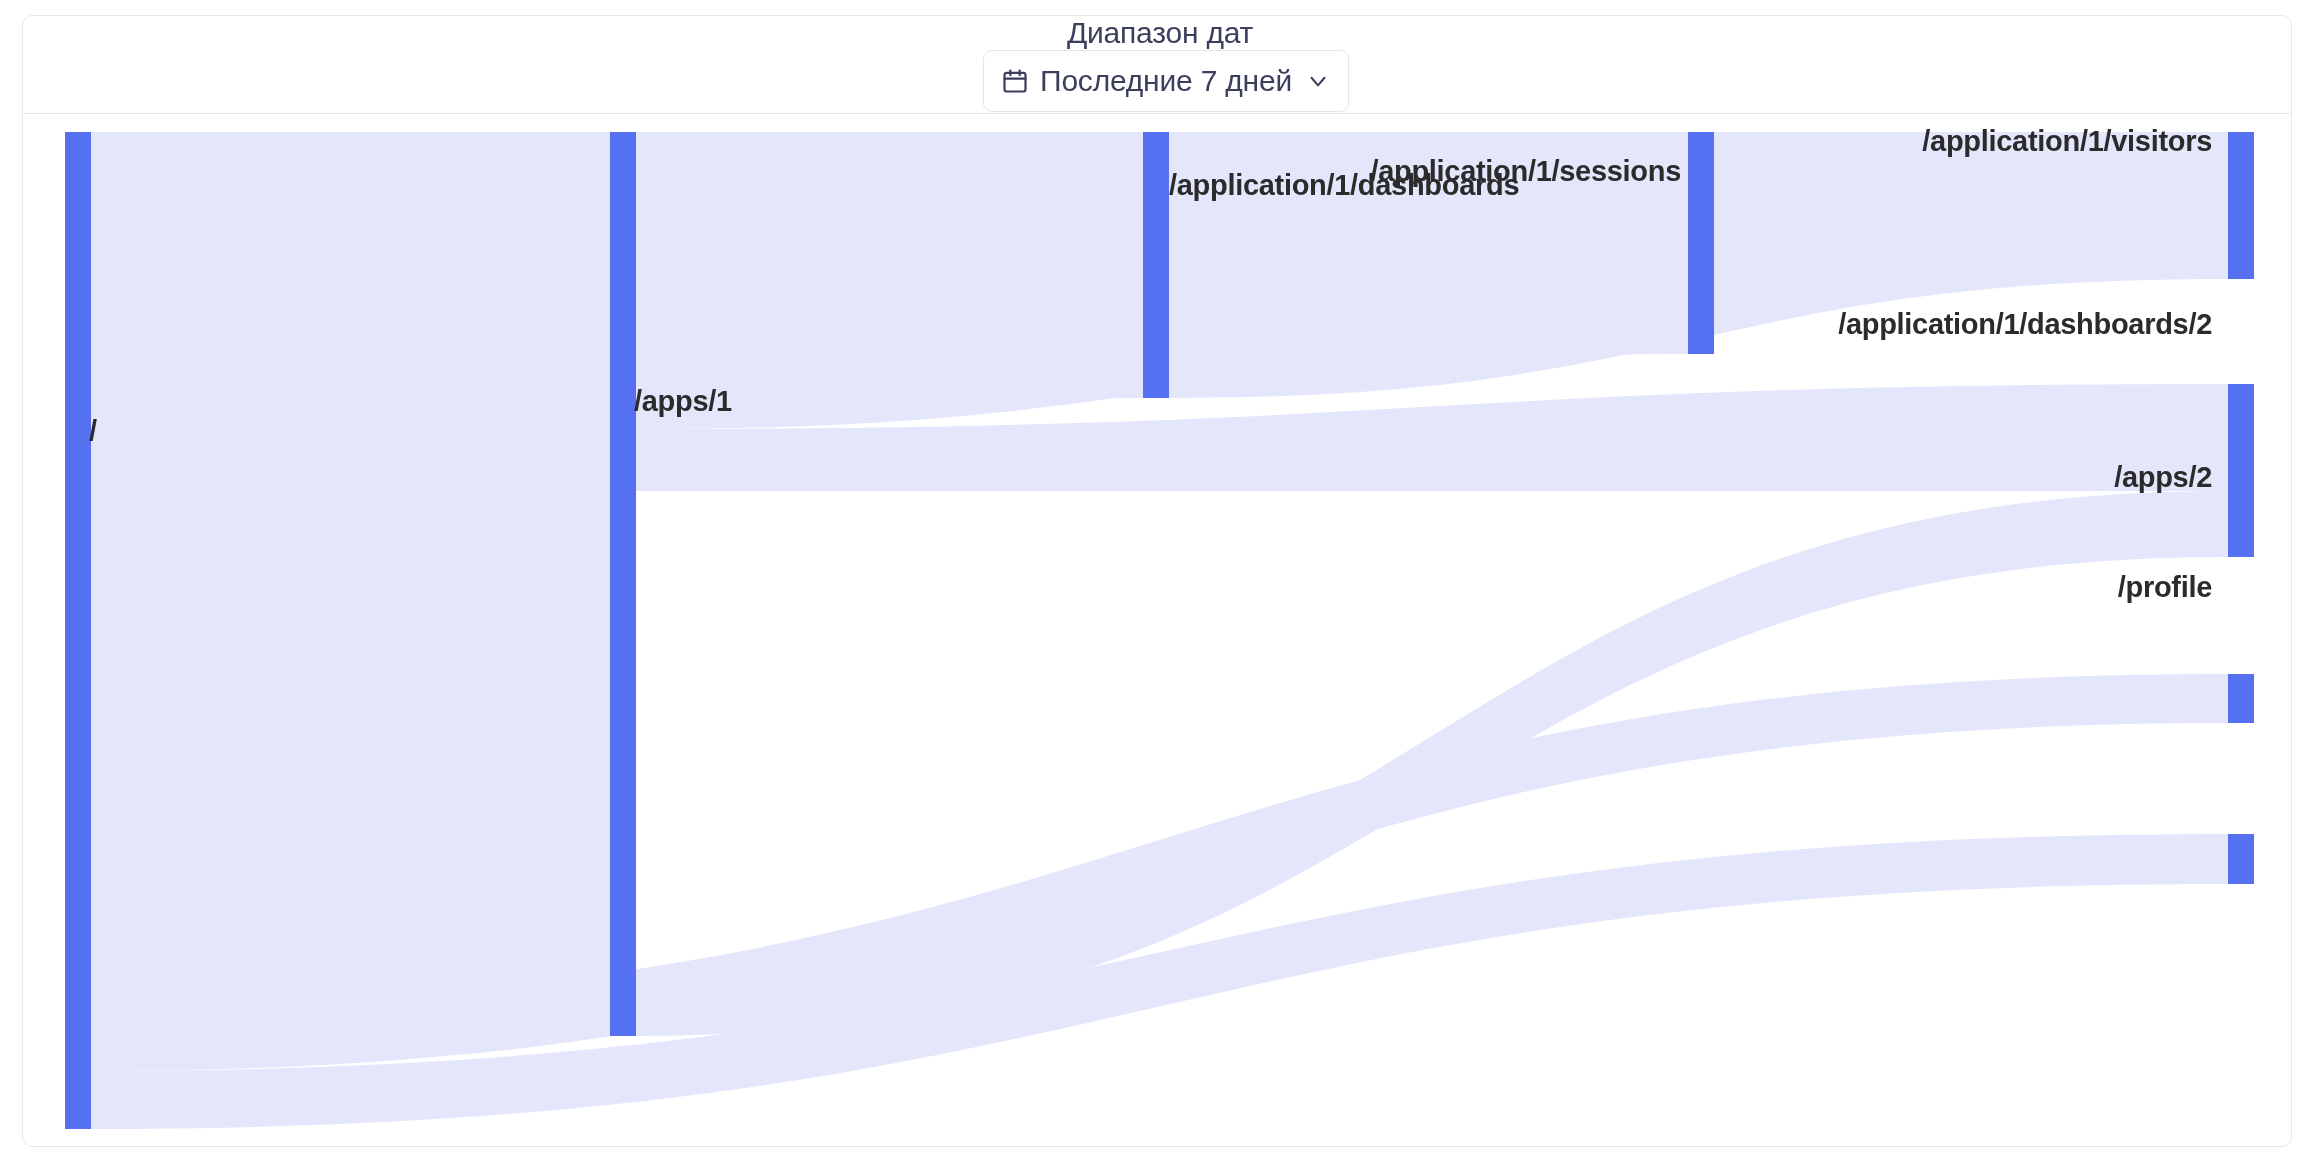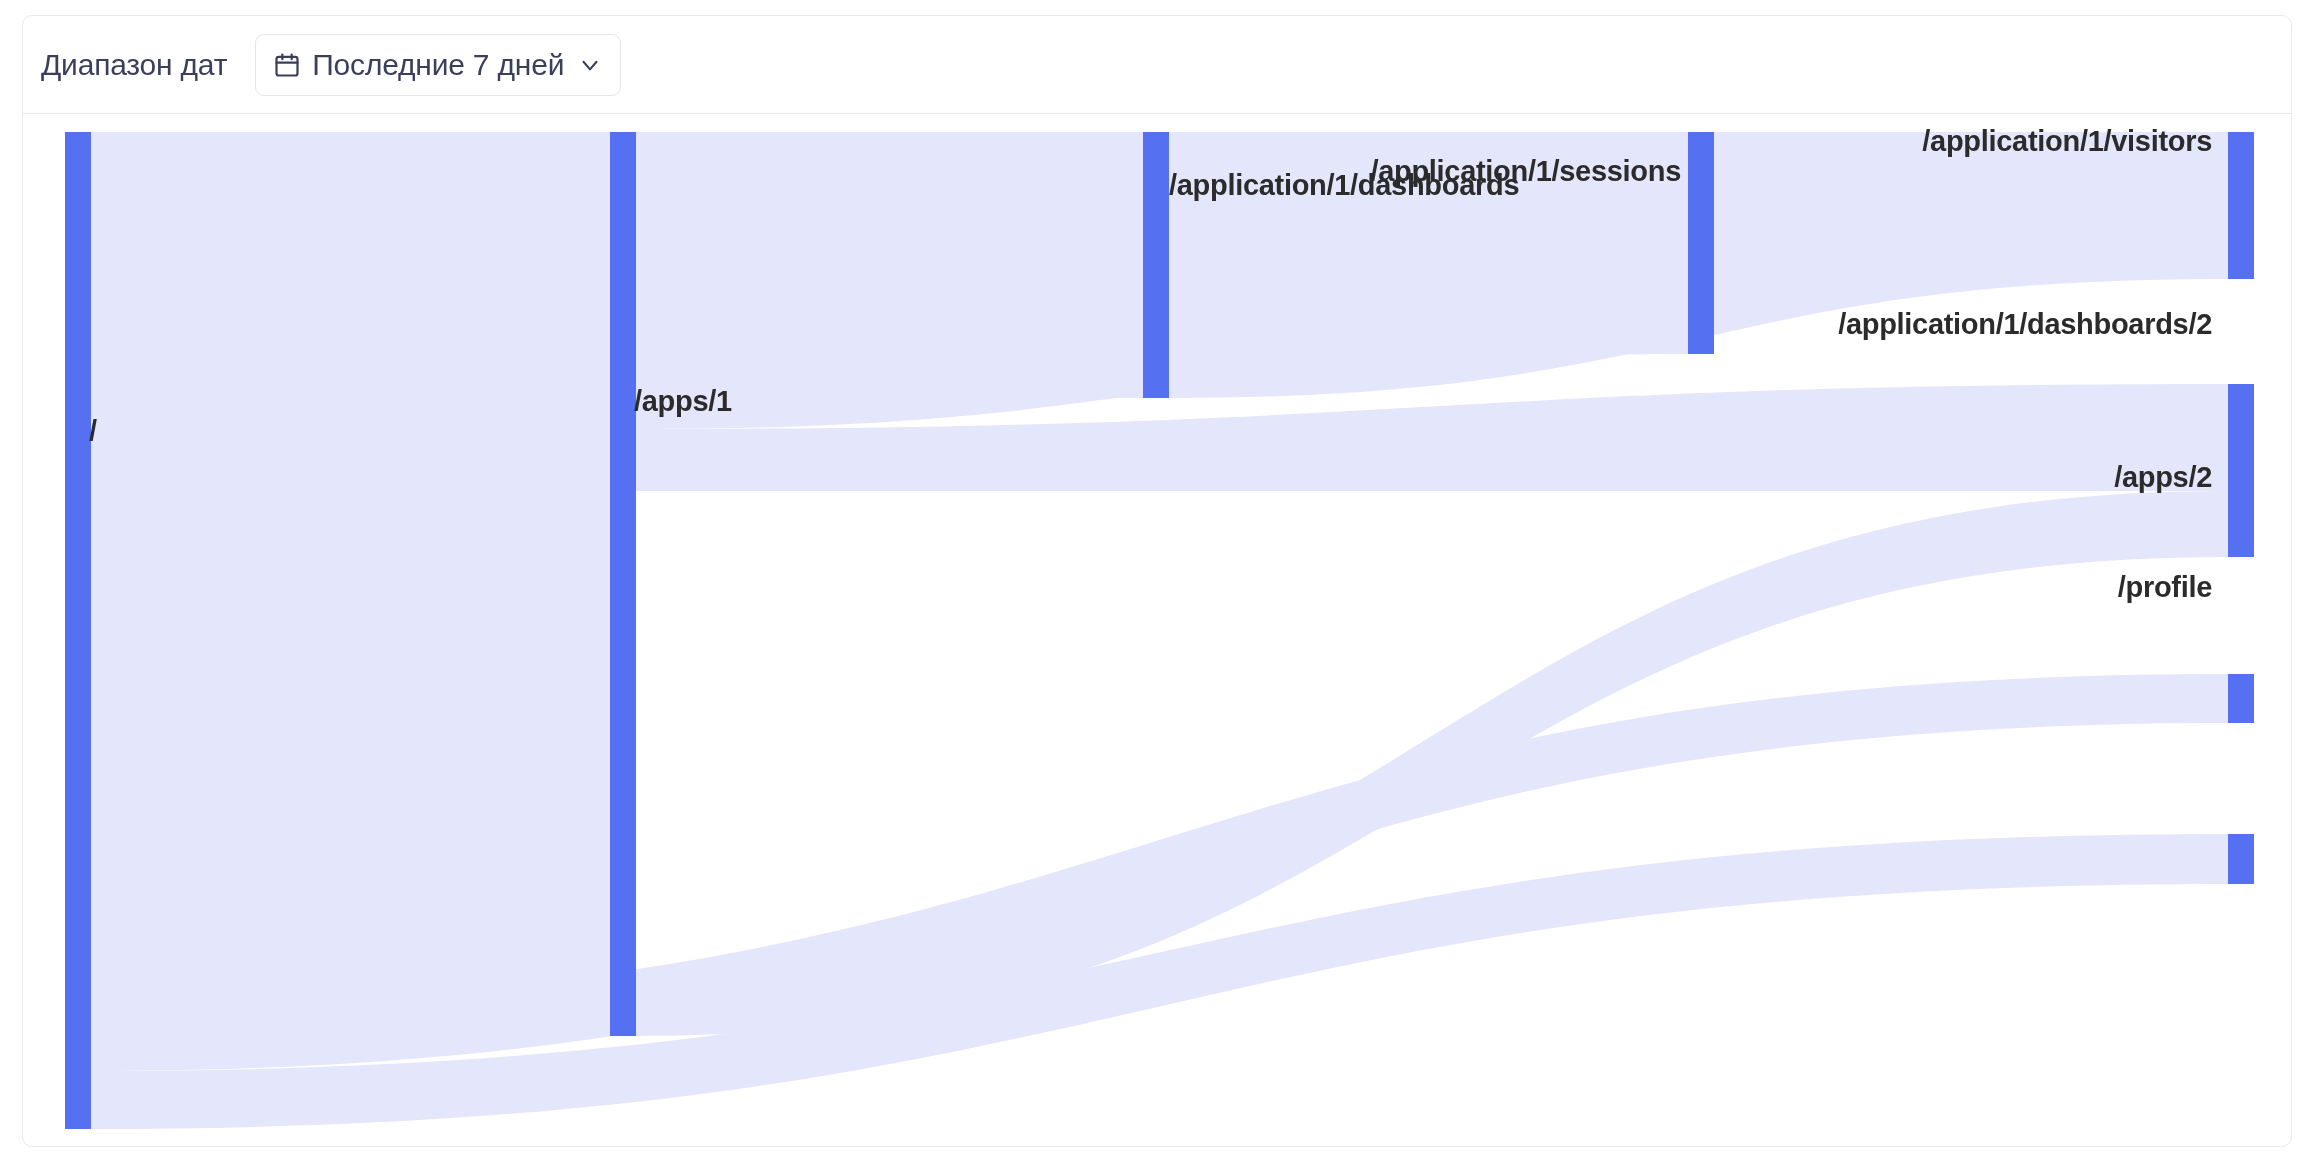--- a/index.html
+++ b/index.html
@@ -22,21 +22,22 @@
   
   #toolbar {
     position: absolute;
     left: 0; top: 0;
     width: 100%; height: 98px;
     border-bottom: 1.5px solid #e8e9ed;
     box-sizing: border-box;
     display: flex;
     align-items: center;
     padding-left: 18px;
-    gap: 16px;
+    gap: 0px;
+    flex-direction: column;
   }
   .tb-label {
     font-size: 30px;
     color: #3b3f5c;
     letter-spacing: -0.2px;
     padding: 0 12px 0 0;
     white-space: nowrap;
   }
   .tb-chip {
     display: flex;

